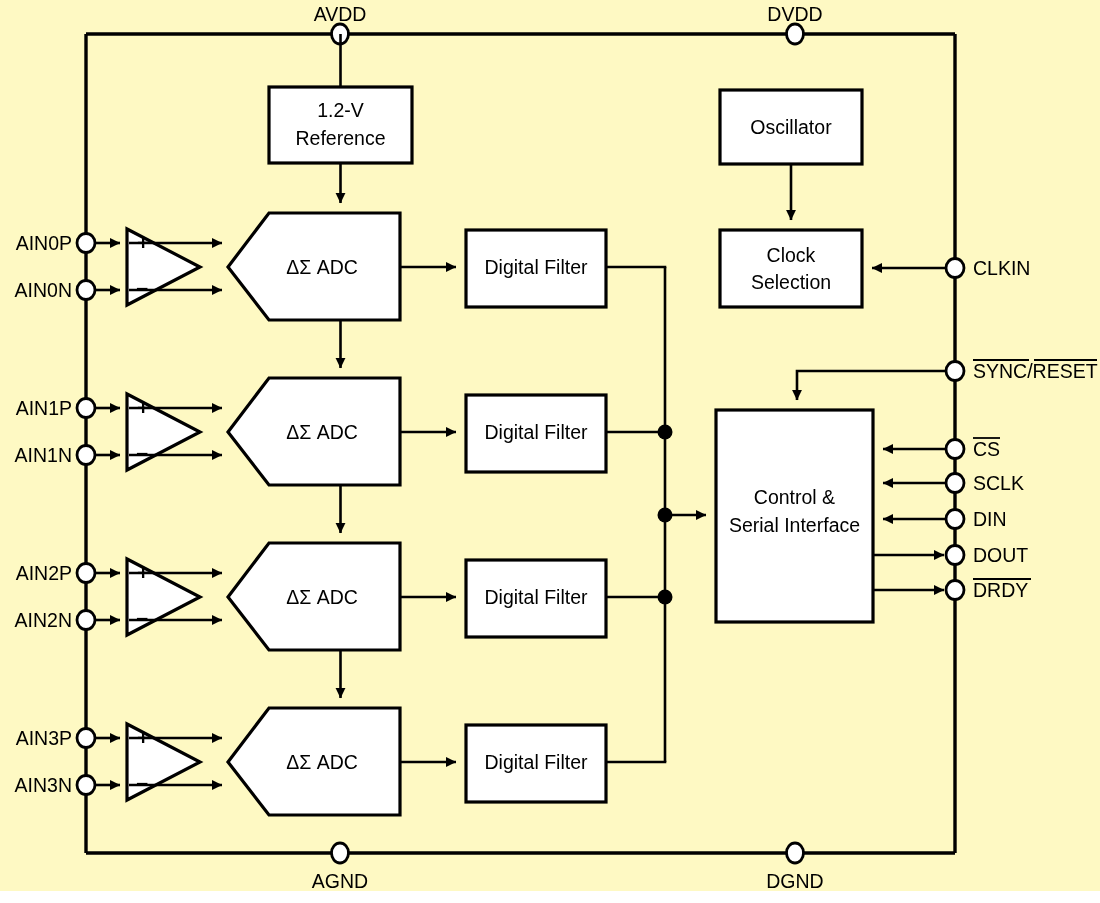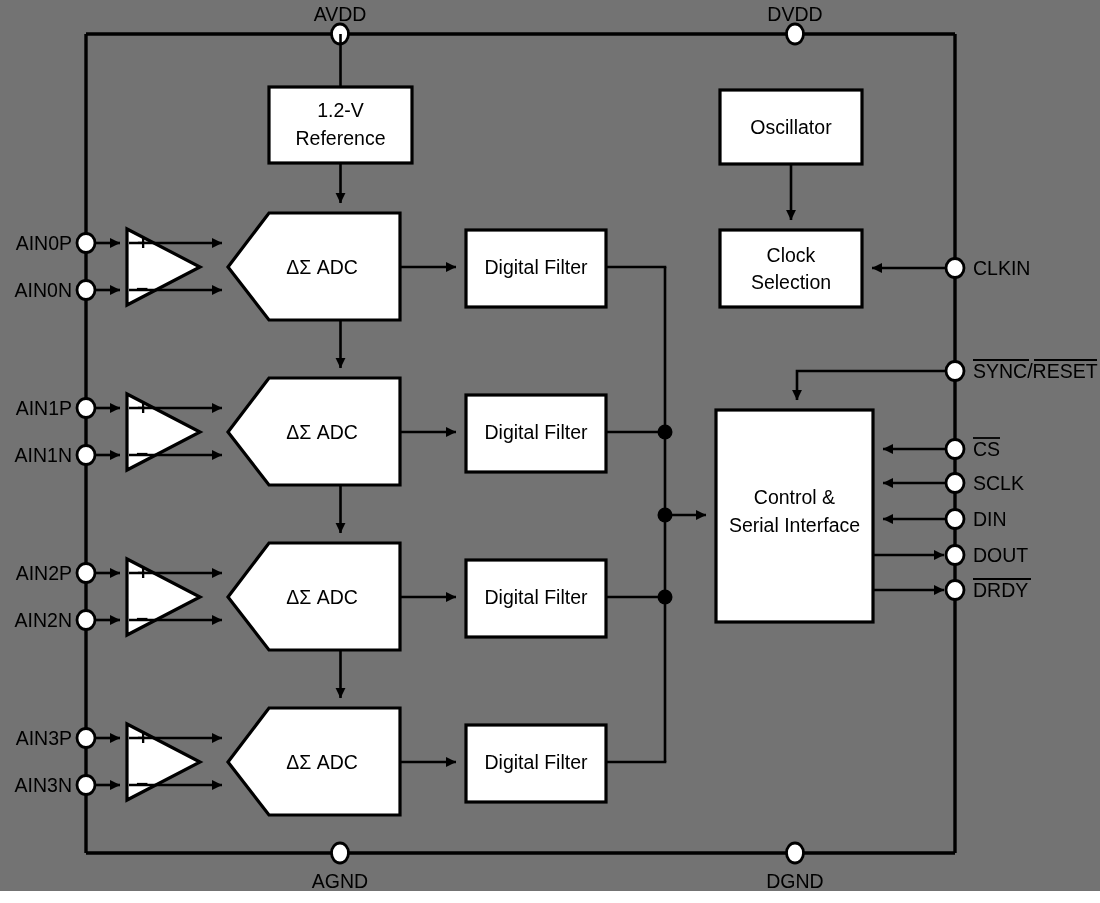--- a/index.html
+++ b/index.html
@@ -7,21 +7,21 @@
     padding: 0;
     background: #ffffff;
   }
   body {
     font-family: "Liberation Sans", sans-serif;
   }
   #diagram-root {
     position: relative;
     width: 1100px;
     height: 891px;
-    background: #737373;
+    background: #fef9c3;
     overflow: hidden;
   }
   svg#block-diagram {
     display: block;
     width: 1100px;
     height: 903px;
   }
   .wire {
     stroke: #000000;
     stroke-width: 2.6;

